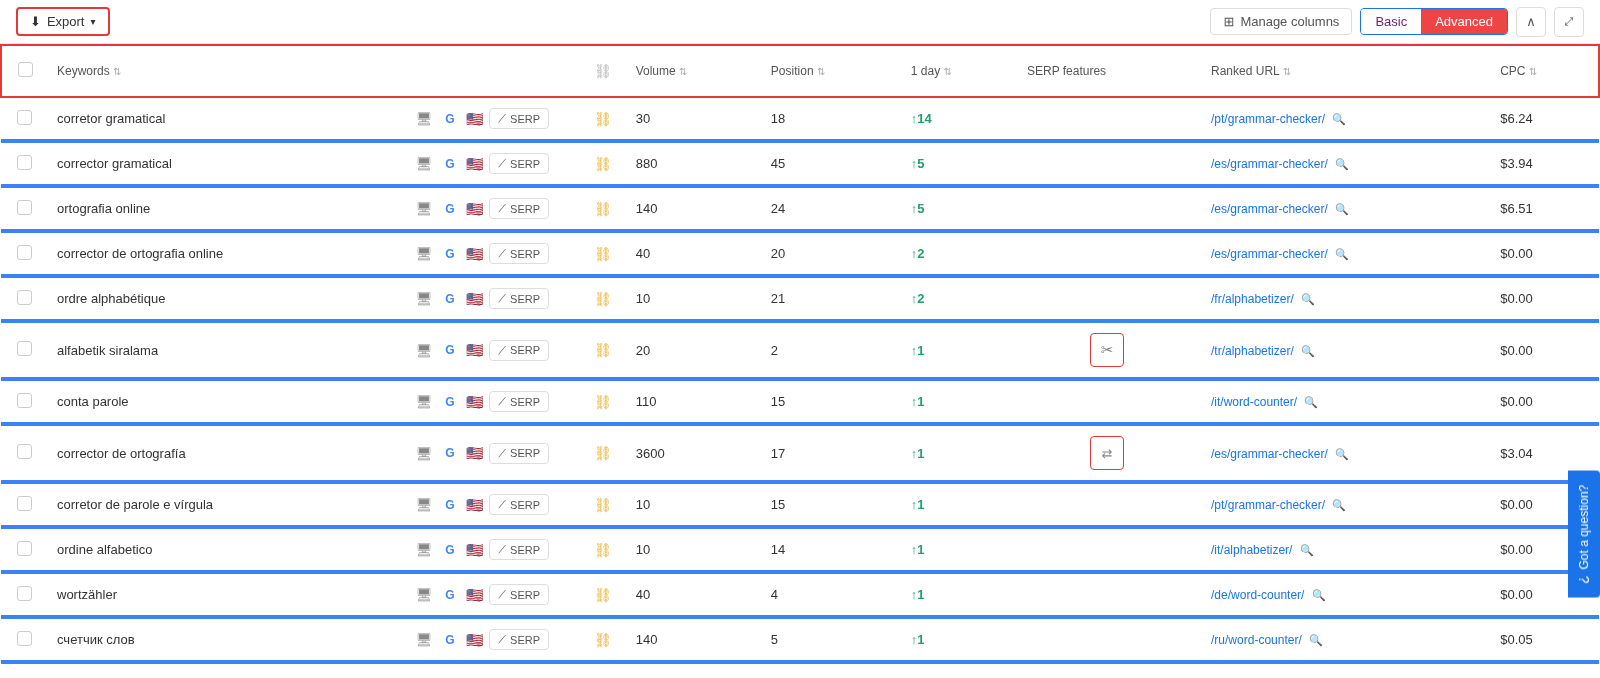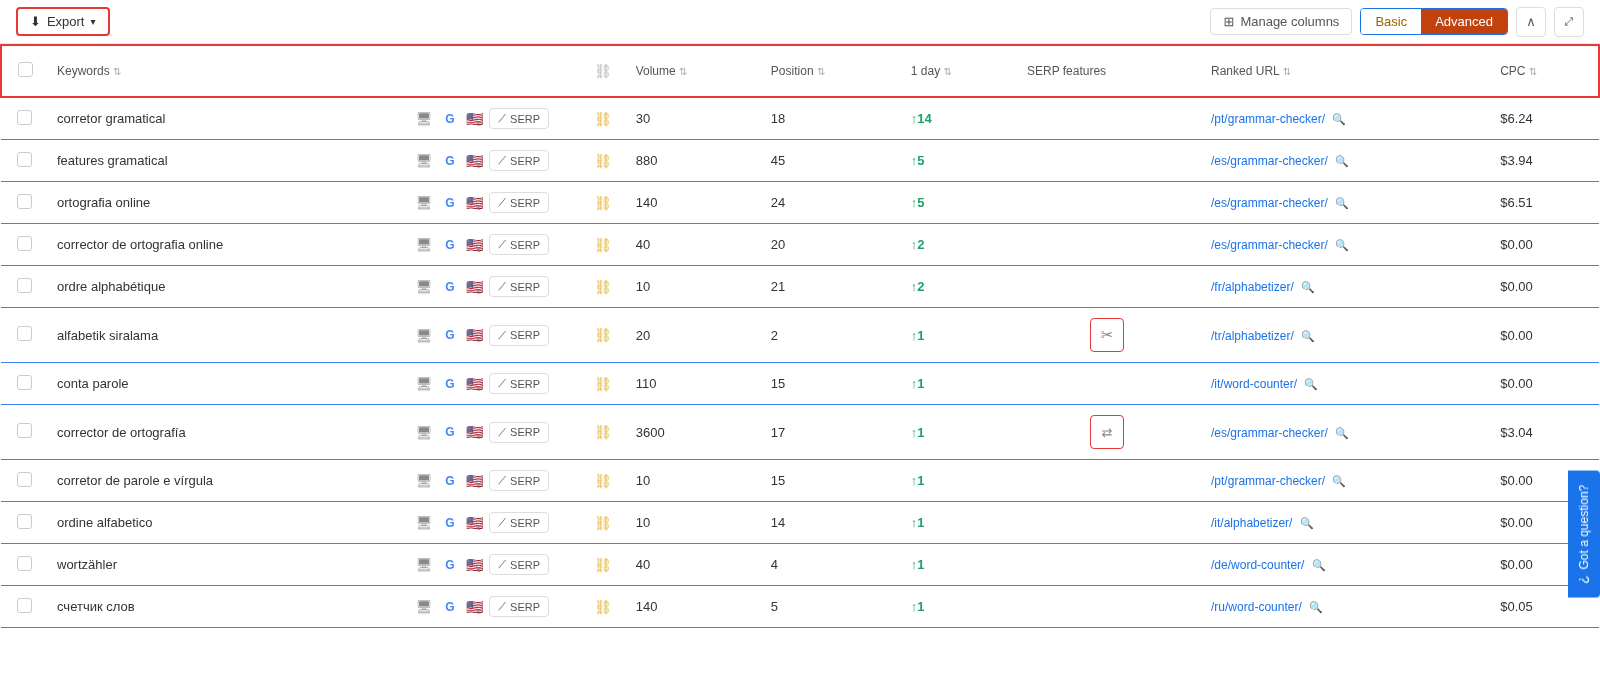--- a/index.html
+++ b/index.html
@@ -44,24 +44,24 @@
       border: 1px solid #1a73e8;
       border-radius: 4px;
       overflow: hidden;
     }
     .view-toggle-btn {
       padding: 5px 14px;
       cursor: pointer;
       font-size: 13px;
       border: none;
       background: #fff;
-      color: #a16207;
+      color: #701a75;
     }
     .view-toggle-btn.active {
-      background: #c2410c;
+      background: #ef4444;
       color: #fff;
     }
     .icon-btn {
       width: 30px; height: 30px;
       display: flex; align-items: center; justify-content: center;
       border: 1px solid #ddd;
       border-radius: 4px;
       cursor: pointer;
       background: #fff;
       color: #555;
@@ -87,21 +87,21 @@
       font-size: 12px;
       border-bottom: 1px solid #e8eaed;
       white-space: nowrap;
       cursor: pointer;
       user-select: none;
     }
     thead th:first-child { width: 40px; padding-left: 16px; }
     thead th .sort-icon { display: inline; opacity: 0.5; font-size: 10px; }
 
     tbody tr {
-      border-bottom: 1px solid #3b82f6;
+      border-bottom: 4px solid #3b82f6;
       border-radius: 11px;
     }
 
     tbody td {
       padding: 10px 12px;
       font-size: 13px;
       color: #333;
       white-space: nowrap;
     }
     tbody td:first-child { padding-left: 16px; }
@@ -294,21 +294,21 @@
       <td>
         <span class="ranked-url">/pt/grammar-checker/</span>
         <span class="search-icon-sm">🔍</span>
       </td>
       <td class="cpc-cell">$6.24</td>
     </tr>
         <tr>
       <td>
         <input type="checkbox" class="checkbox" style="">
       </td>
-      <td class="keyword-cell">features gramatical</td>
+      <td class="keyword-cell">corrector gramatical</td>
       <td>
         <div class="tools-cell">
           <span class="tool-icon" style="font-size:13px;">🖥</span>
           <span class="tool-icon" style="font-weight:bold; color:#4285f4; font-size:12px;">G</span>
           <span class="flag-icon">🇺🇸</span>
           <button class="serp-btn">
             <span style="font-size:11px;">⟋</span>
             SERP
           </button>
         </div>

